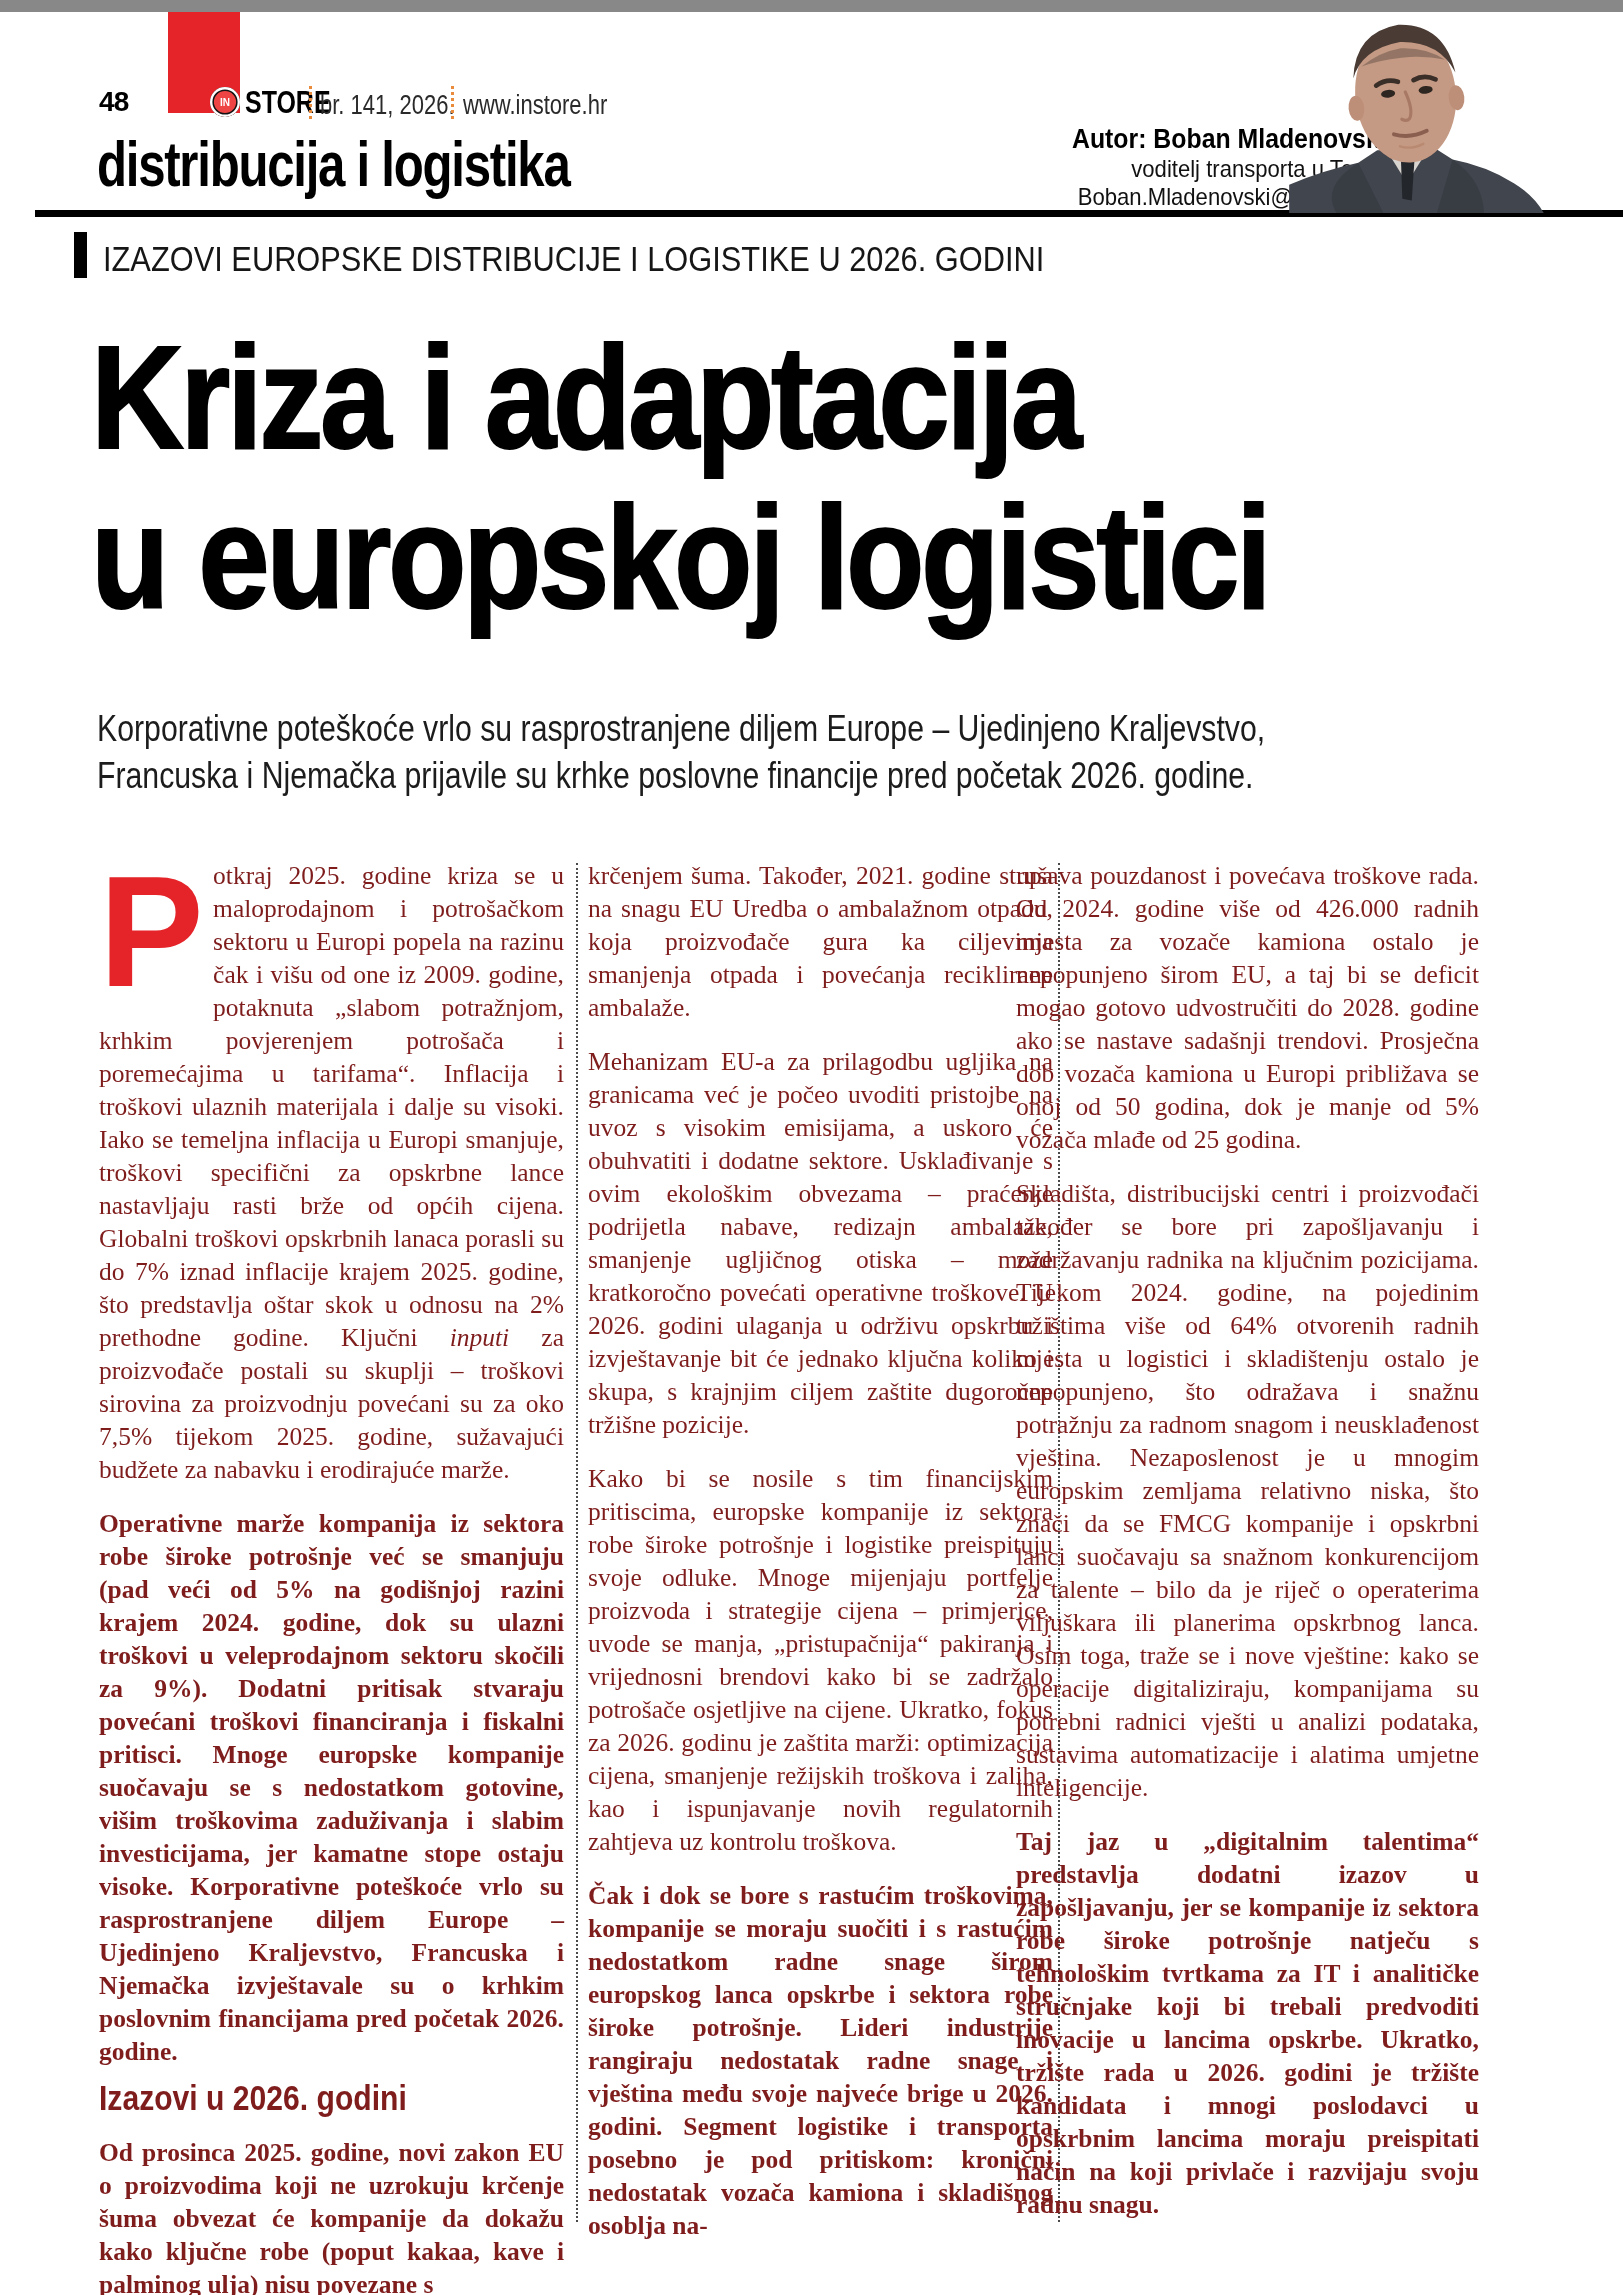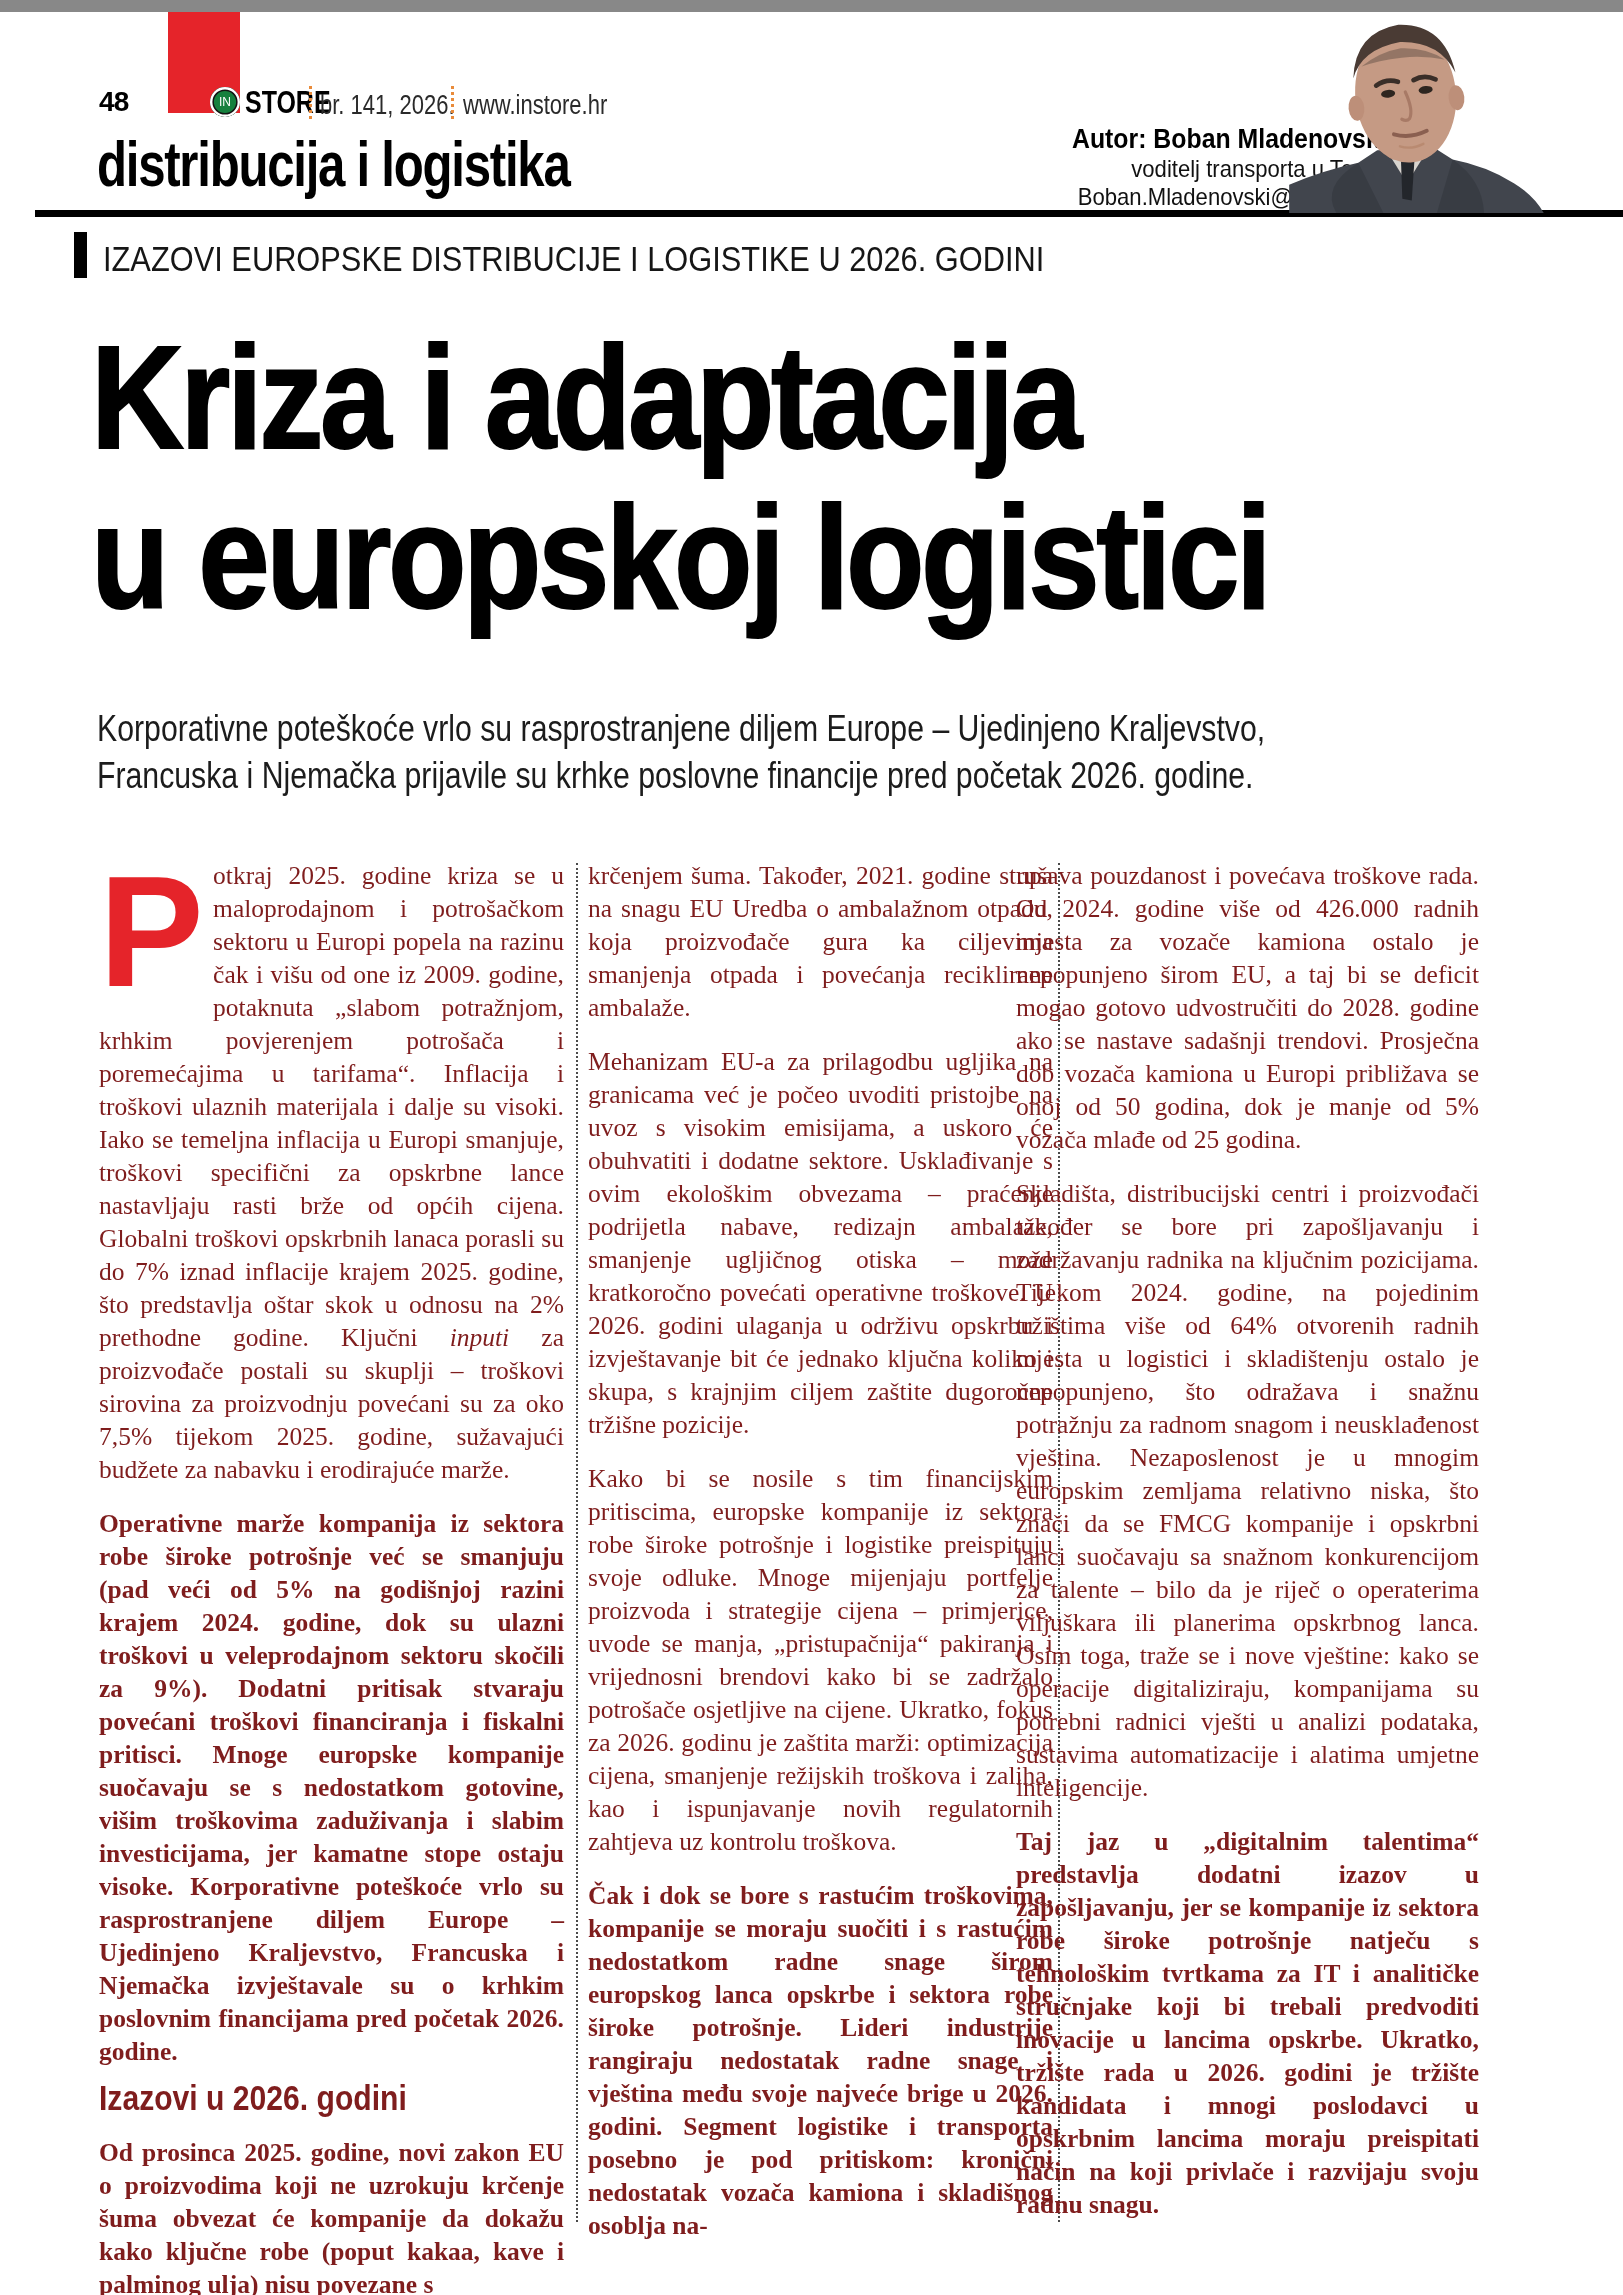--- a/index.html
+++ b/index.html
@@ -5,22 +5,22 @@
   html,body{margin:0;padding:0;background:#888;}
   .page{
     position:relative;width:1623px;height:2295px;background:#ffffff;
     font-family:"Liberation Sans",sans-serif;color:#000;overflow:hidden;margin:12px auto;
   }
   .abs{position:absolute;}
   
   .pagenum{left:99px;top:74px;font-size:28px;font-weight:bold;letter-spacing:-0.8px;}
   .red-block{left:168px;top:0;width:72px;height:101px;background:#e5242a;}
   .logo-circle{
-    left:210px;top:75px;width:30px;height:30px;border-radius:50%;background:#15803d;
-    color:#fff;font-weight:normal;font-size:12px;display:flex;align-items:center;justify-content:center;
+    left:210px;top:75px;width:30px;height:30px;border-radius:50%;background:#ef4444;
+    color:#fff;font-weight:bold;font-size:10px;display:flex;align-items:center;justify-content:center;
     box-shadow:inset 0 0 0 2.4px #fff, inset 0 0 0 3.9px #121212;
   }
   .logo-store{left:245px;top:72px;font-size:32px;font-weight:bold;white-space:nowrap;
     transform:scaleX(.78);transform-origin:0 0;letter-spacing:0;}
   .hdr-dot{width:0;height:33px;border-left:3.1px dotted #e98b3a;top:74px;}
   .hdr-dot.d1{left:309px;} .hdr-dot.d2{left:451px;}
   .hdr-issue{left:320px;top:77px;font-size:27.5px;color:#2a2a2a;white-space:nowrap;
     transform:scaleX(.8);transform-origin:0 0;}
   .hdr-site{left:463px;top:77px;font-size:27.5px;color:#2a2a2a;white-space:nowrap;
     transform:scaleX(.8);transform-origin:0 0;}

